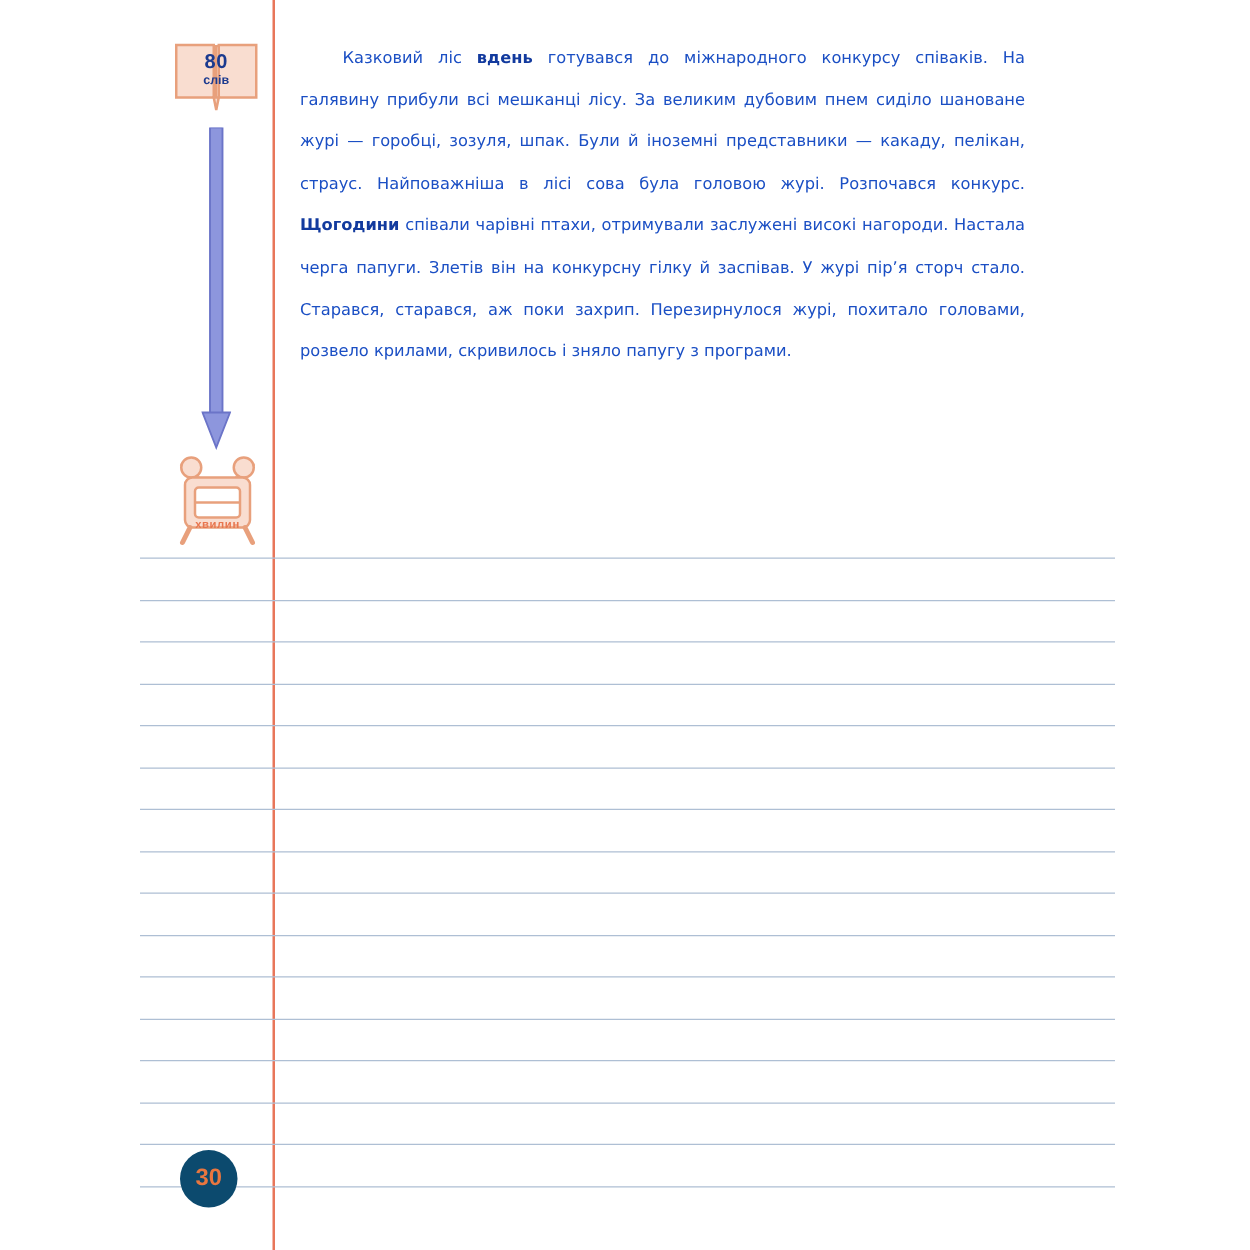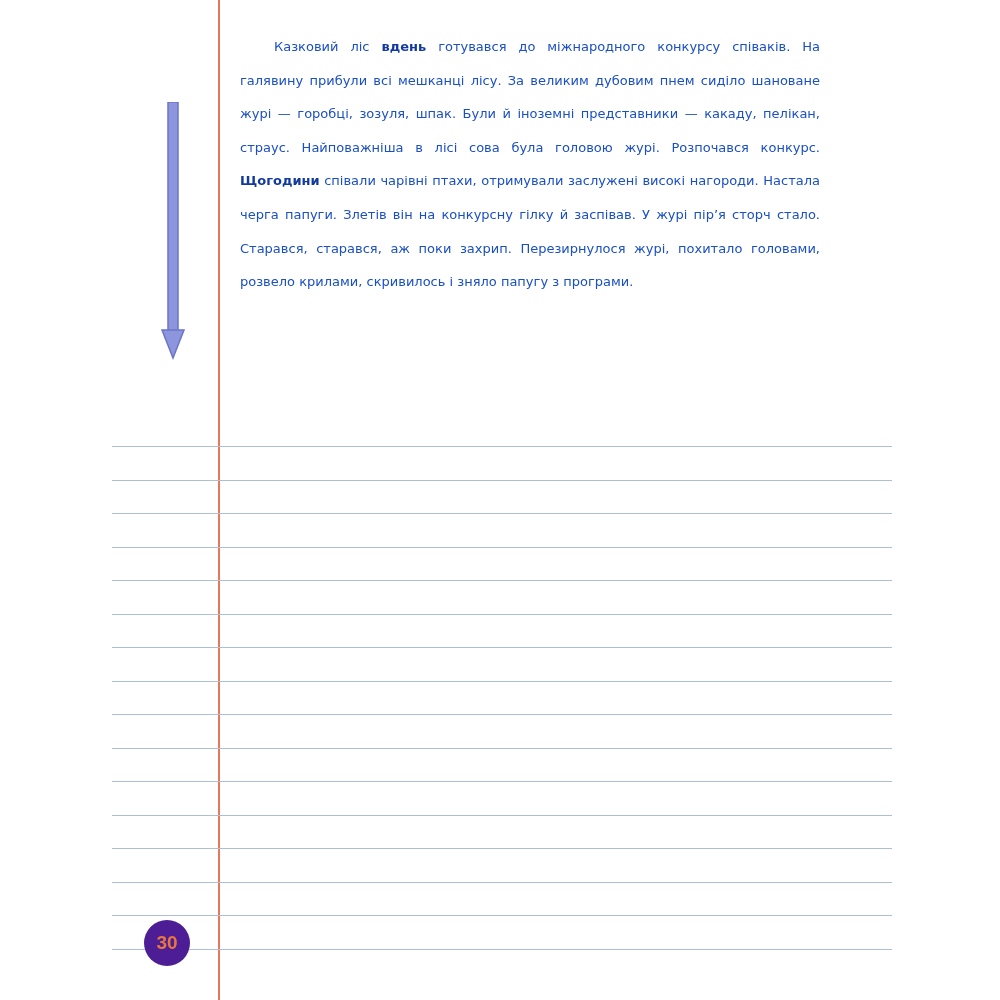--- a/index.html
+++ b/index.html
@@ -143,21 +143,21 @@
   }
 
   
   .page-number {
     position: absolute;
     left: 144px;
     top: 920px;
     width: 46px;
     height: 46px;
     border-radius: 50%;
-    background: #4c1d95;
+    background: #0c4a6e;
     display: flex;
     align-items: center;
     justify-content: center;
     color: #e8763f;
     font-size: 19px;
     font-weight: bold;
   }
 </style>
 </head>
 <body>
@@ -180,26 +180,51 @@
       <div class="rule-line" style="top: 335px; background: rgb(174, 191, 212);"></div>
       <div class="rule-line" style="top: 368.5px; background: rgb(174, 191, 212);"></div>
       <div class="rule-line" style="top: 402px; background: rgb(174, 191, 212);"></div>
       <div class="rule-line" style="top: 435.5px; background: rgb(174, 191, 212);"></div>
       <div class="rule-line" style="top: 469px; background: rgb(174, 191, 212);"></div>
       <div class="rule-line" style="top: 502.5px; background: rgb(174, 191, 212);"></div>
     </div>
 
   <div class="sidebar">
 
+    <div class="wordcount">
+      <svg class="book-svg" width="72" height="62" viewBox="0 0 72 62">
+        <path d="M4 4 H34 V46 H4 Z" fill="#f9ddd0" stroke="#e8a07c" stroke-width="2"></path>
+        <path d="M38 4 H68 V46 H38 Z" fill="#f9ddd0" stroke="#e8a07c" stroke-width="2"></path>
+        <path d="M34 4 L36 8 L38 4 Z" fill="#e8a07c"></path>
+        <path d="M34 46 L36 56 L38 46 Z" fill="#f9ddd0" stroke="#e8a07c" stroke-width="2"></path>
+        <line x1="36" y1="6" x2="36" y2="46" stroke="#e8a07c" stroke-width="2"></line>
+      </svg>
+      <div class="wc-num">80</div>
+      <div class="wc-label">слів</div>
+    </div>
 
     <svg class="arrow" width="24" height="258" viewBox="0 0 24 258">
       <rect x="7" y="0" width="10" height="230" fill="#8d96dd" stroke="#6b74c8" stroke-width="1.5"></rect>
       <path d="M1 228 L12 256 L23 228 Z" fill="#8d96dd" stroke="#6b74c8" stroke-width="1.5"></path>
     </svg>
 
+    <div class="clock">
+      <svg width="80" height="92" viewBox="0 0 80 92">
+        <line x1="12" y1="14" x2="24" y2="24" stroke="#f2b99a" stroke-width="4" stroke-linecap="round"></line>
+        <line x1="68" y1="14" x2="56" y2="24" stroke="#f2b99a" stroke-width="4" stroke-linecap="round"></line>
+        <circle cx="19" cy="16" r="8" fill="#f9ddd0" stroke="#e8a07c" stroke-width="2"></circle>
+        <circle cx="61" cy="16" r="8" fill="#f9ddd0" stroke="#e8a07c" stroke-width="2"></circle>
+        <rect x="14" y="24" width="52" height="40" rx="6" fill="#f9ddd0" stroke="#e8a07c" stroke-width="2"></rect>
+        <rect x="22" y="32" width="36" height="24" rx="3" fill="#ffffff" stroke="#e8a07c" stroke-width="2"></rect>
+        <line x1="22" y1="44" x2="58" y2="44" stroke="#e8a07c" stroke-width="2"></line>
+        <line x1="18" y1="64" x2="12" y2="76" stroke="#e8a07c" stroke-width="4" stroke-linecap="round"></line>
+        <line x1="62" y1="64" x2="68" y2="76" stroke="#e8a07c" stroke-width="4" stroke-linecap="round"></line>
+      </svg>
+      <div class="clk-label">хвилин</div>
+    </div>
 
   </div>
 
   <div class="text-block"><span class="indent"></span><span id="text-host"><span>Казковий ліс </span><b>вдень</b><span> готувався до міжнародного конкурсу співаків. На галявину прибули всі мешканці лісу. За великим дубовим пнем сиділо шановане журі — горобці, зозуля, шпак. Були й іноземні представники — какаду, пелікан, страус. Найповажніша в лісі сова була головою журі. Розпочався конкурс. </span><b>Щогодини</b><span> співали чарівні птахи, отримували заслужені високі нагороди. Настала черга папуги. Злетів він на конкурсну гілку й заспівав. У журі пір’я сторч стало. Старався, старався, аж поки захрип. Перезирнулося журі, похитало головами, розвело крилами, скривилось і зняло папугу з програми.</span></span></div>
 
   <div class="page-number">30</div>
 
 </div>
 
 </body></html>

